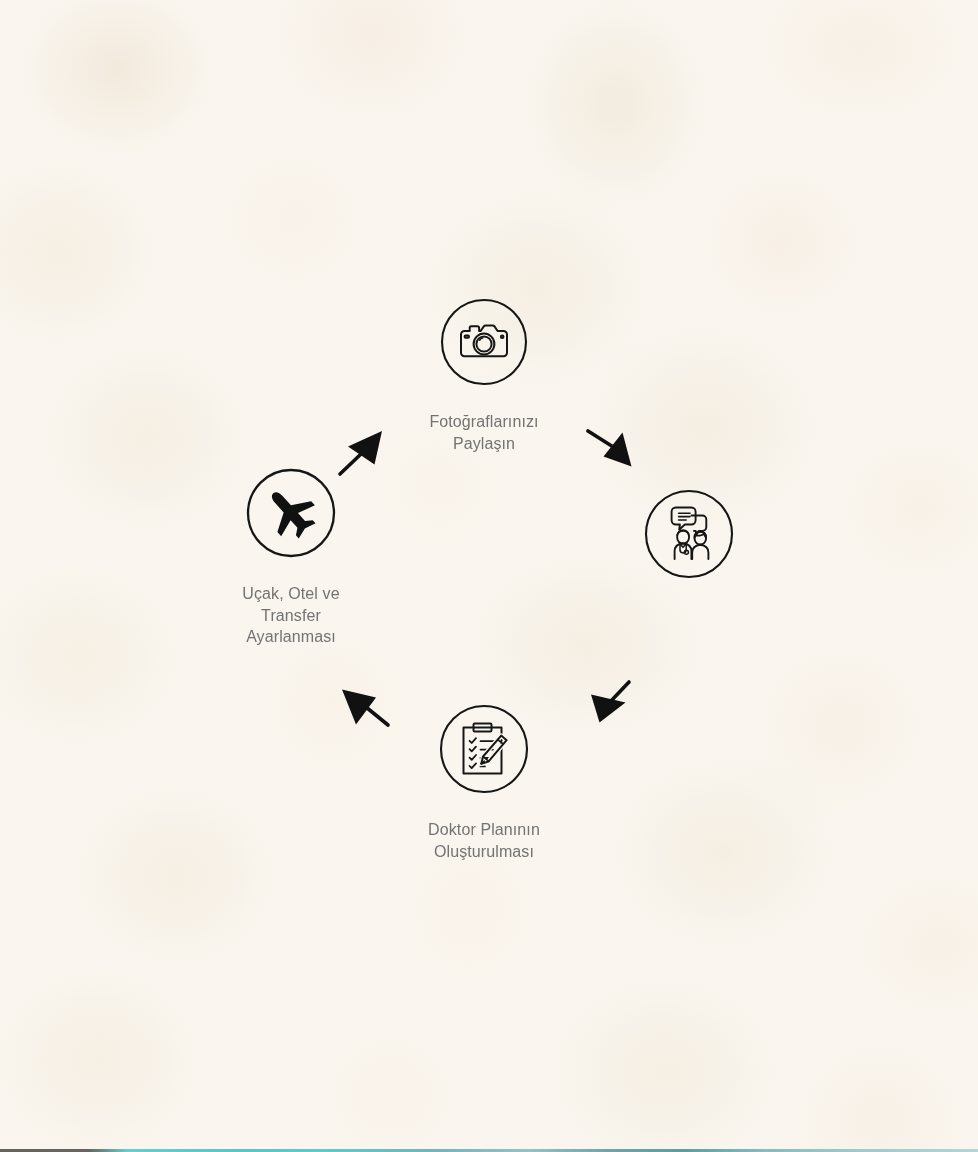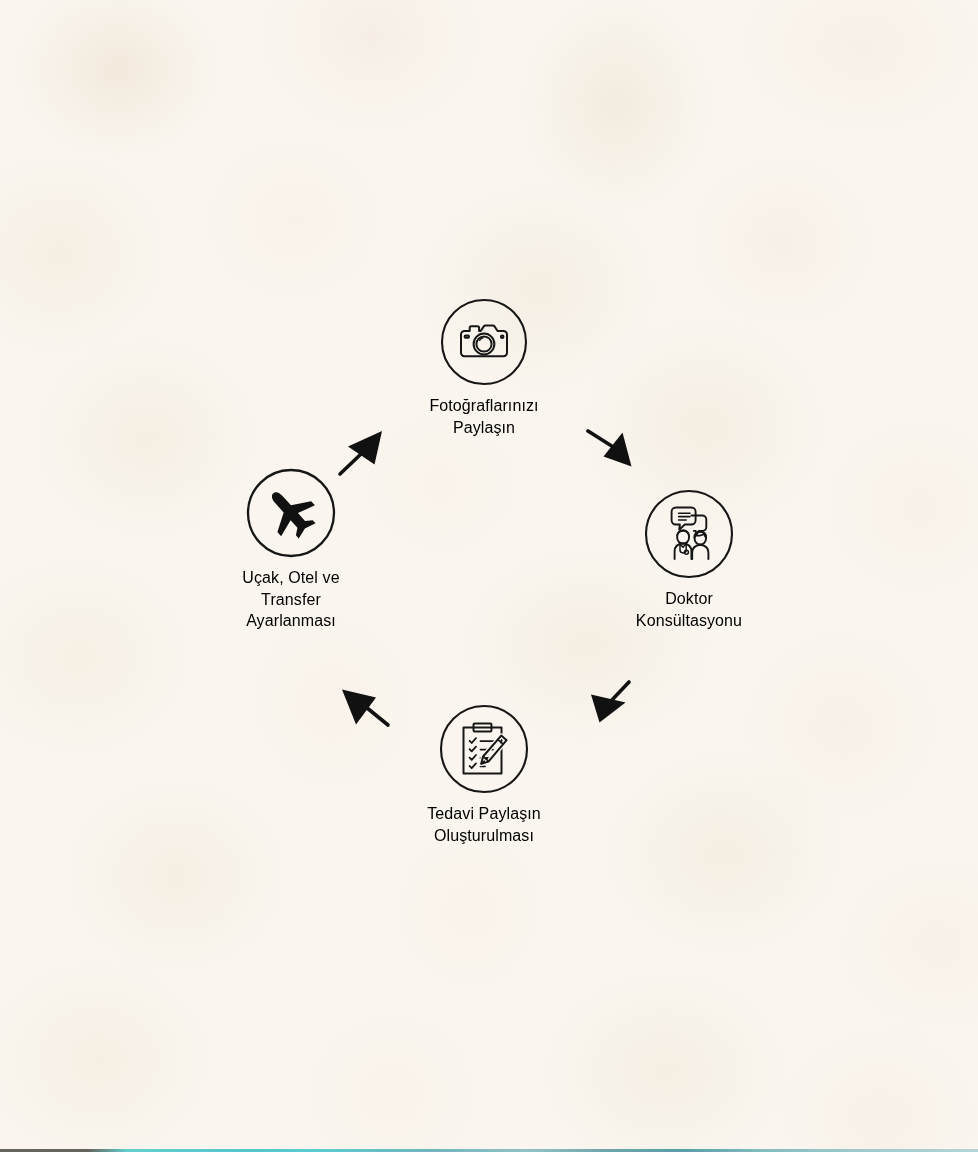--- a/index.html
+++ b/index.html
@@ -63,25 +63,25 @@
     width: 220px;
     margin-left: -110px;
     text-align: center;
   }
   .node-icon-wrap {
     display: flex;
     justify-content: center;
     align-items: center;
   }
   .node-label {
-    margin-top: 9px;
+    margin-top: 25px;
     font-family: "Liberation Sans", sans-serif;
     font-size: 16px;
     line-height: 21.5px;
-    color: #000000;
+    color: #737373;
     letter-spacing: 0.1px;
     white-space: pre-line;
   }
 
   .arrow {
     position: absolute;
   }
 
   
   #bottom-strip {
@@ -149,22 +149,20 @@
 
           <path d="M36 55.6 v5.2 a3.1 3.1 0 0 0 6.2 0 v-5.6" stroke-width="1.5"></path>
           <circle cx="42.4" cy="63.2" r="2" stroke-width="1.5"></circle>
 
           <path d="M50.6 48.4 a5.7 5.7 0 0 1 11.4 0 v1.4 a5.7 5.7 0 0 1 -11.4 0 z"></path>
           <path d="M50.5 48.6 c-0.3 -3.6 2.2 -6 5.8 -6 c3.6 0 6 2.4 5.7 6 c-0.9 -1.1 -1.6 -2.6 -1.8 -3.9 c-1.7 1.7 -5.6 2.3 -8.2 1.6 z"></path>
           <path d="M48.2 70 v-6.6 c0 -4.2 3.3 -6.9 8.1 -7.6 l0 0 c4.8 0.7 8.1 3.4 8.1 7.6 V70"></path>
         </g>
       </svg>
     </div>
-    <div class="node-label">Doktor
-Konsültasyonu</div>
   </div>
 
   <div class="node" style="left:484px; top:704px;">
     <div class="node-icon-wrap">
       <svg width="90" height="90" viewBox="0 0 90 90">
         <circle cx="45" cy="45" r="43" fill="none" stroke="#161616" stroke-width="2.1"></circle>
         <g fill="none" stroke="#161616" stroke-width="2" stroke-linejoin="round" stroke-linecap="round">
 
           <rect x="24.5" y="23.5" width="38" height="46"></rect>
 
@@ -185,21 +183,21 @@
           <path d="M62.2 31.6 l5.4 4.6 l-18.2 21.4 l-7.2 2.2 l1.9 -7.3 z"></path>
         </g>
         <g fill="none" stroke="#161616" stroke-width="2" stroke-linejoin="round" stroke-linecap="round">
           <path d="M62.2 31.6 l5.4 4.6 l-18.2 21.4 l-7.2 2.2 l1.9 -7.3 z"></path>
           <path d="M58.8 35.6 l5.4 4.6" stroke-width="1.7"></path>
           <path d="M44.1 52.5 l5.4 4.6" stroke-width="1.7"></path>
           <path d="M42.2 59.8 l3.2 -2.6" stroke-width="1.6"></path>
         </g>
       </svg>
     </div>
-    <div class="node-label">Tedavi Paylaşın
+    <div class="node-label">Doktor Planının
 Oluşturulması</div>
   </div>
 
   <div class="node" style="left:291px; top:468px;">
     <div class="node-icon-wrap">
       <svg width="90" height="90" viewBox="0 0 90 90">
         <circle cx="45" cy="45" r="43" fill="none" stroke="#161616" stroke-width="2.3"></circle>
         <g transform="rotate(-42 45 45)">
           <path d="M45 18.5 c3.2 0 5.1 3.4 5.1 8.2 v12.6 l17.8 10.4 v5.6 l-17.8 -5.6 v10.6 l6.2 4.6 v4.2 l-11.3 -3.3 l-11.3 3.3 v-4.2 l6.2 -4.6 V50.1 l-17.8 5.6 v-5.6 l17.8 -10.4 V26.7 c0 -4.8 1.9 -8.2 5.1 -8.2 z" fill="#111111" stroke="none"></path>
         </g>

